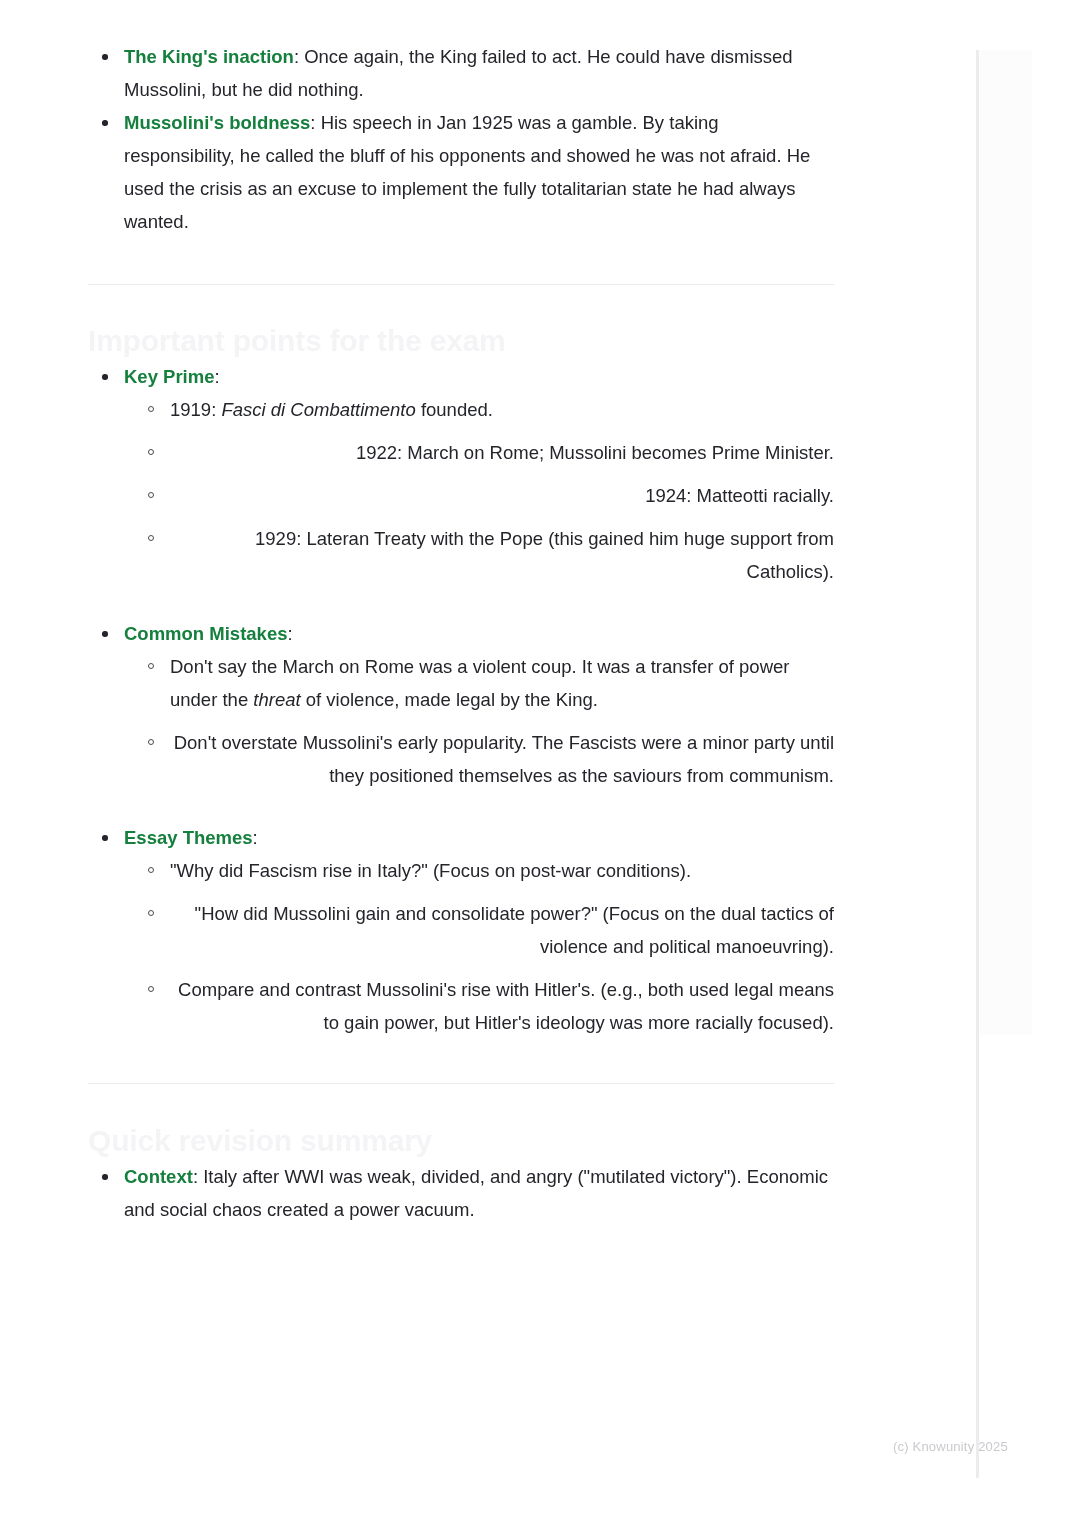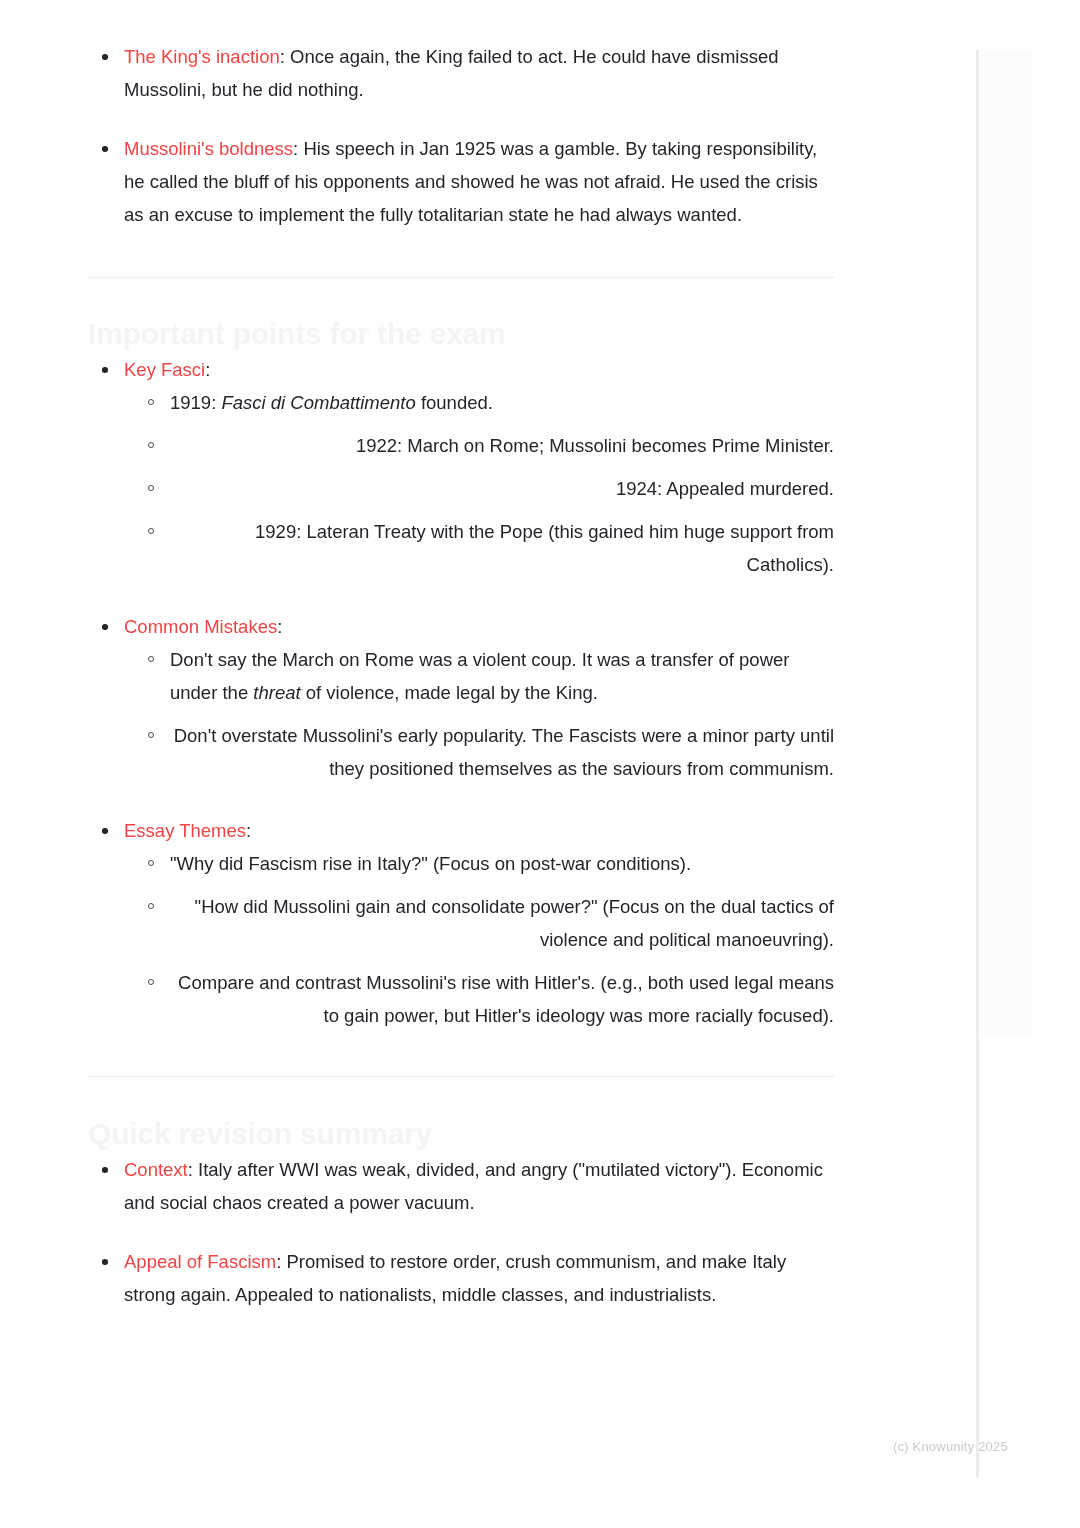--- a/index.html
+++ b/index.html
@@ -132,28 +132,28 @@
     height: 6px;
     border-radius: 50%;
     border: 1.4px solid #4a4b52;
     background: transparent;
     box-sizing: border-box;
   }
 
   .nested-wrap { padding-left: 14px; }
 
   
-  .gap-l1  { margin-top: 26px; }
+  .gap-l1  { }
   .gap-l1b { margin-top: 29px; }
   .gap-l2  { margin-top: 10px; text-align: right; }
   .first-l1 { margin-top: 0; }
 
   .lead {
-    font-weight: 400;
-    color: #ef4444;
+    font-weight: 700;
+    color: #15803d;
   }
   em, .ital {
     text-align: center;
   }
   .after-heading { margin-top: 30px; }
 </style>
 </head>
 <body>
 
 <div class="page">
@@ -172,26 +172,26 @@
       </li>
     </ul>
 
     <hr class="divider d1">
 
     <h2 class="ghost-heading h-exam">Important points for the exam</h2>
 
     <ul class="lvl1 after-heading">
 
       <li class="first-l1">
-        <span class="lead">Key Fasci</span><span>:</span>
+        <span class="lead">Key Prime</span><span>:</span>
         <div class="nested-wrap">
           <ul class="lvl2">
             <li><span>1919: </span><em>Fasci di Combattimento</em><span> founded.</span></li>
             <li class="gap-l2"><span>1922: March on Rome; Mussolini becomes Prime Minister.</span><em></em><span></span></li>
-            <li class="gap-l2"><span>1924: Appealed murdered.</span><em></em><span></span></li>
+            <li class="gap-l2"><span>1924: Matteotti racially.</span><em></em><span></span></li>
             <li class="gap-l2"><span>1929: Lateran Treaty with the Pope (this gained him huge support from Catholics).</span><em></em><span></span></li>
           </ul>
         </div>
       </li>
 
       <li class="gap-l1b">
         <span class="lead">Common Mistakes</span><span>:</span>
         <div class="nested-wrap">
           <ul class="lvl2">
             <li><span>Don't say the March on Rome was a violent coup. It was a transfer of power under the </span><em>threat</em><span> of violence, made legal by the King.</span></li>
@@ -214,22 +214,19 @@
     </ul>
 
     <hr class="divider d2">
 
     <h2 class="ghost-heading h-quick">Quick revision summary</h2>
 
     <ul class="lvl1 after-heading">
       <li class="first-l1">
         <span class="lead">Context</span><span>: </span><span>Italy after WWI was weak, divided, and angry ("mutilated victory"). Economic and social chaos created a power vacuum.</span>
       </li>
-      <li class="gap-l1">
-        <span class="lead">Appeal of Fascism</span><span>: </span><span>Promised to restore order, crush communism, and make Italy strong again. Appealed to nationalists, middle classes, and industrialists.</span>
-      </li>
     </ul>
 
   </div>
 
   <div class="watermark">(c) Knowunity 2025</div>
 
 </div>
 
 </body></html>

